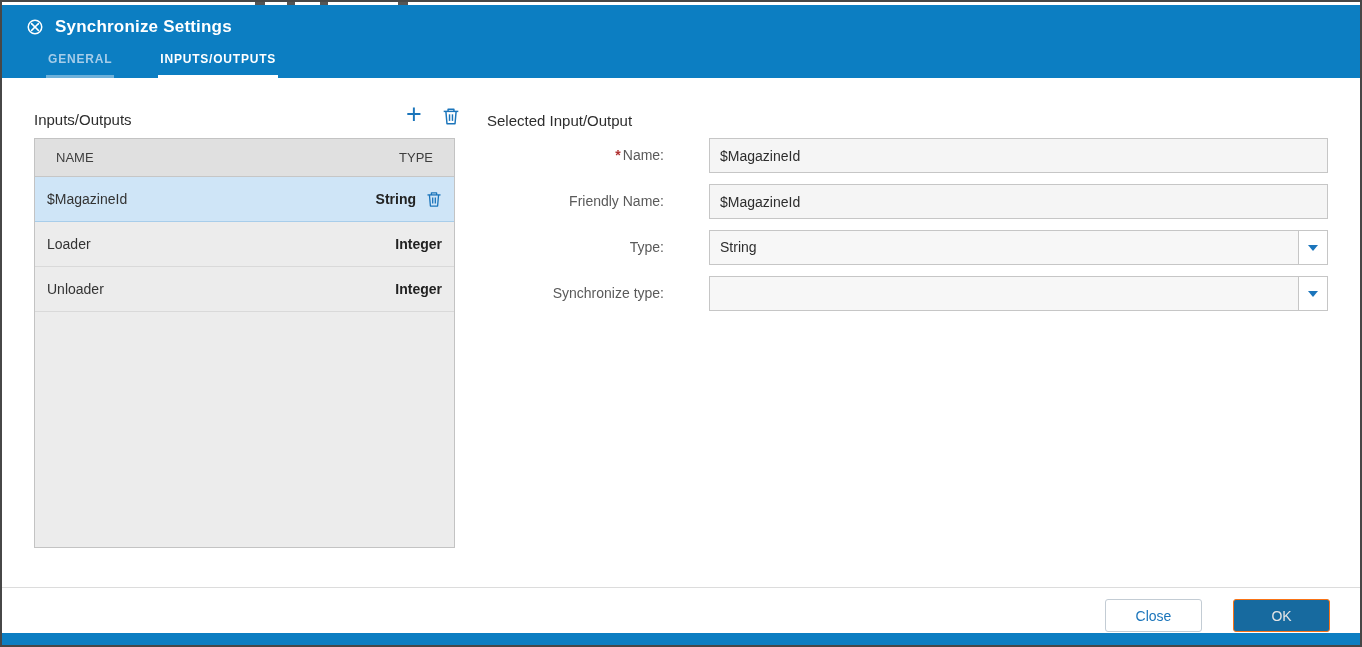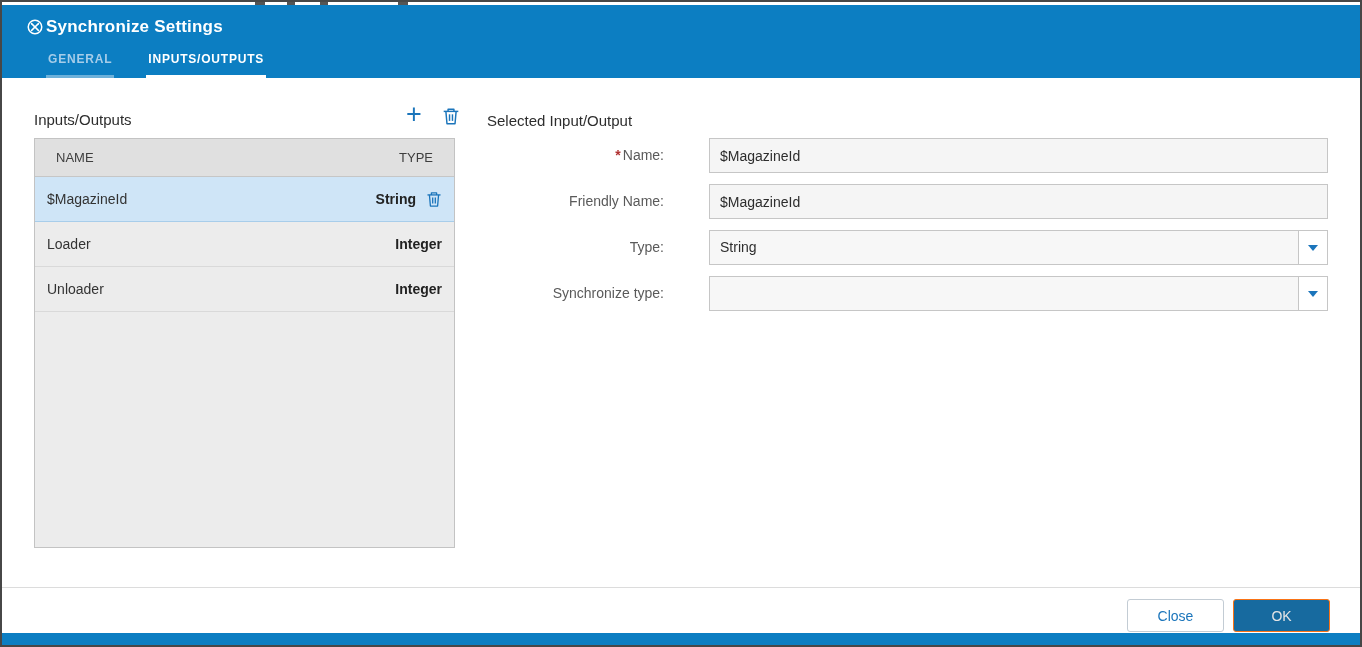--- a/index.html
+++ b/index.html
@@ -15,25 +15,25 @@
   }
   
   .top-gap { position: absolute; left: 0; right: 0; top: 0; height: 3px; background: #ffffff; }
   .artifact { position: absolute; top: 0; height: 3px; background: #555; }
 
   
   .header {
     position: absolute; left: 0; right: 0; top: 3px; height: 73px;
     background: #0c7ec2; color: #ffffff;
   }
-  .title-row { display: flex; align-items: center; gap: 2px; padding: 12px 0 0 24px; }
+  .title-row { display: flex; align-items: center; gap: 11px; padding: 12px 0 0 24px; }
   .title { font-size: 17px; font-weight: 600; letter-spacing: .2px; }
   .sync-icon { width: 18px; height: 18px; display: inline-block; }
 
-  .tabs { position: absolute; left: 44px; bottom: 0; display: flex; gap: 32px; }
+  .tabs { position: absolute; left: 44px; bottom: 0; display: flex; gap: 44px; }
   .tab {
     font-size: 12px; font-weight: 600; letter-spacing: .8px;
     padding: 6px 2px 9px 2px; cursor: pointer;
     color: #a6cde9; border-bottom: 3px solid rgba(255,255,255,.40);
   }
   .tab.active { color: #ffffff; border-bottom: 3px solid #ffffff; }
 
   
   .panel-heading { position: absolute; font-size: 15px; color: #2d2d2d; }
   #left-heading { left: 32px; top: 109px; }
@@ -93,21 +93,21 @@
     display: flex; align-items: center; justify-content: center;
   }
   .caret-down {
     width: 0; height: 0;
     border-left: 5px solid transparent; border-right: 5px solid transparent;
     border-top: 6px solid #1b75bb;
   }
 
   
   .footer-divider { position: absolute; left: 0; right: 0; top: 585px; height: 1px; background: #dcdcdc; }
-  .footer-buttons { position: absolute; right: 30px; top: 597px; display: flex; gap: 9px; margin-left: 20px; }
+  .footer-buttons { position: absolute; right: 30px; top: 597px; display: flex; gap: 31px; margin-left: 20px; }
   .btn {
     width: 97px; height: 33px; border-radius: 3px;
     font-family: inherit; font-size: 14px; cursor: pointer;
   }
   .btn-close { background: #ffffff; border: 1px solid #c3ccd4; color: #1b75bb; }
   .btn-ok { background: #176a9f; border: 1px solid #f97316; color: #e5e5e5; }
   .bottom-strip { position: absolute; left: 0; right: 0; bottom: 0; height: 12px; background: #0c7ec2; }
 </style>
 </head>
 <body>

